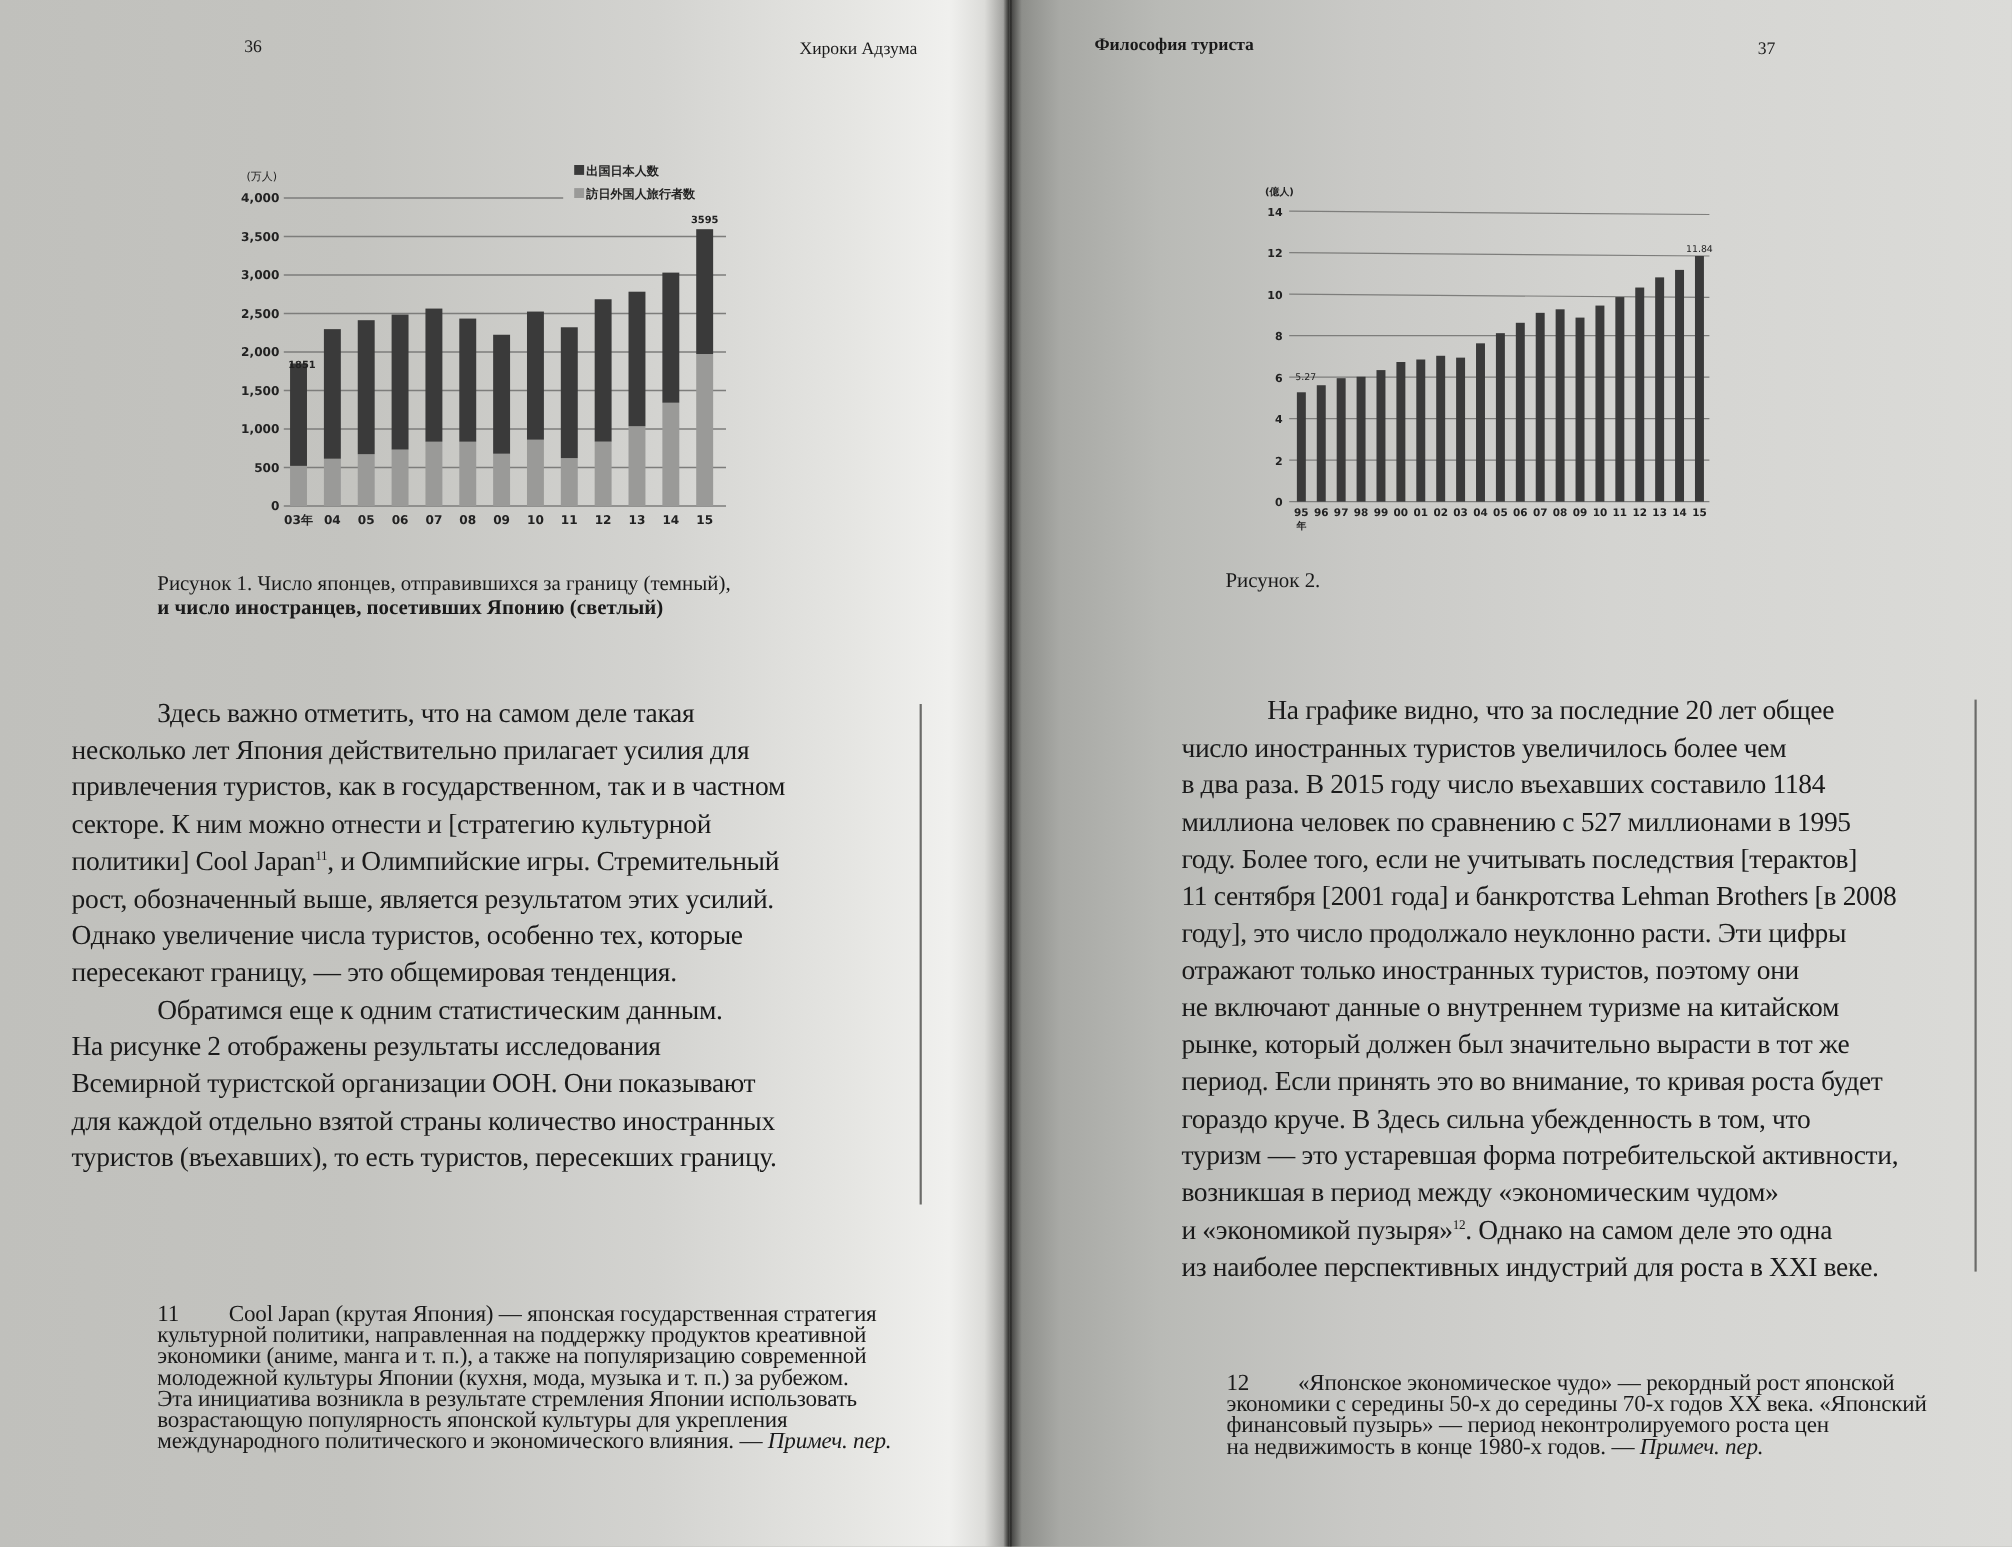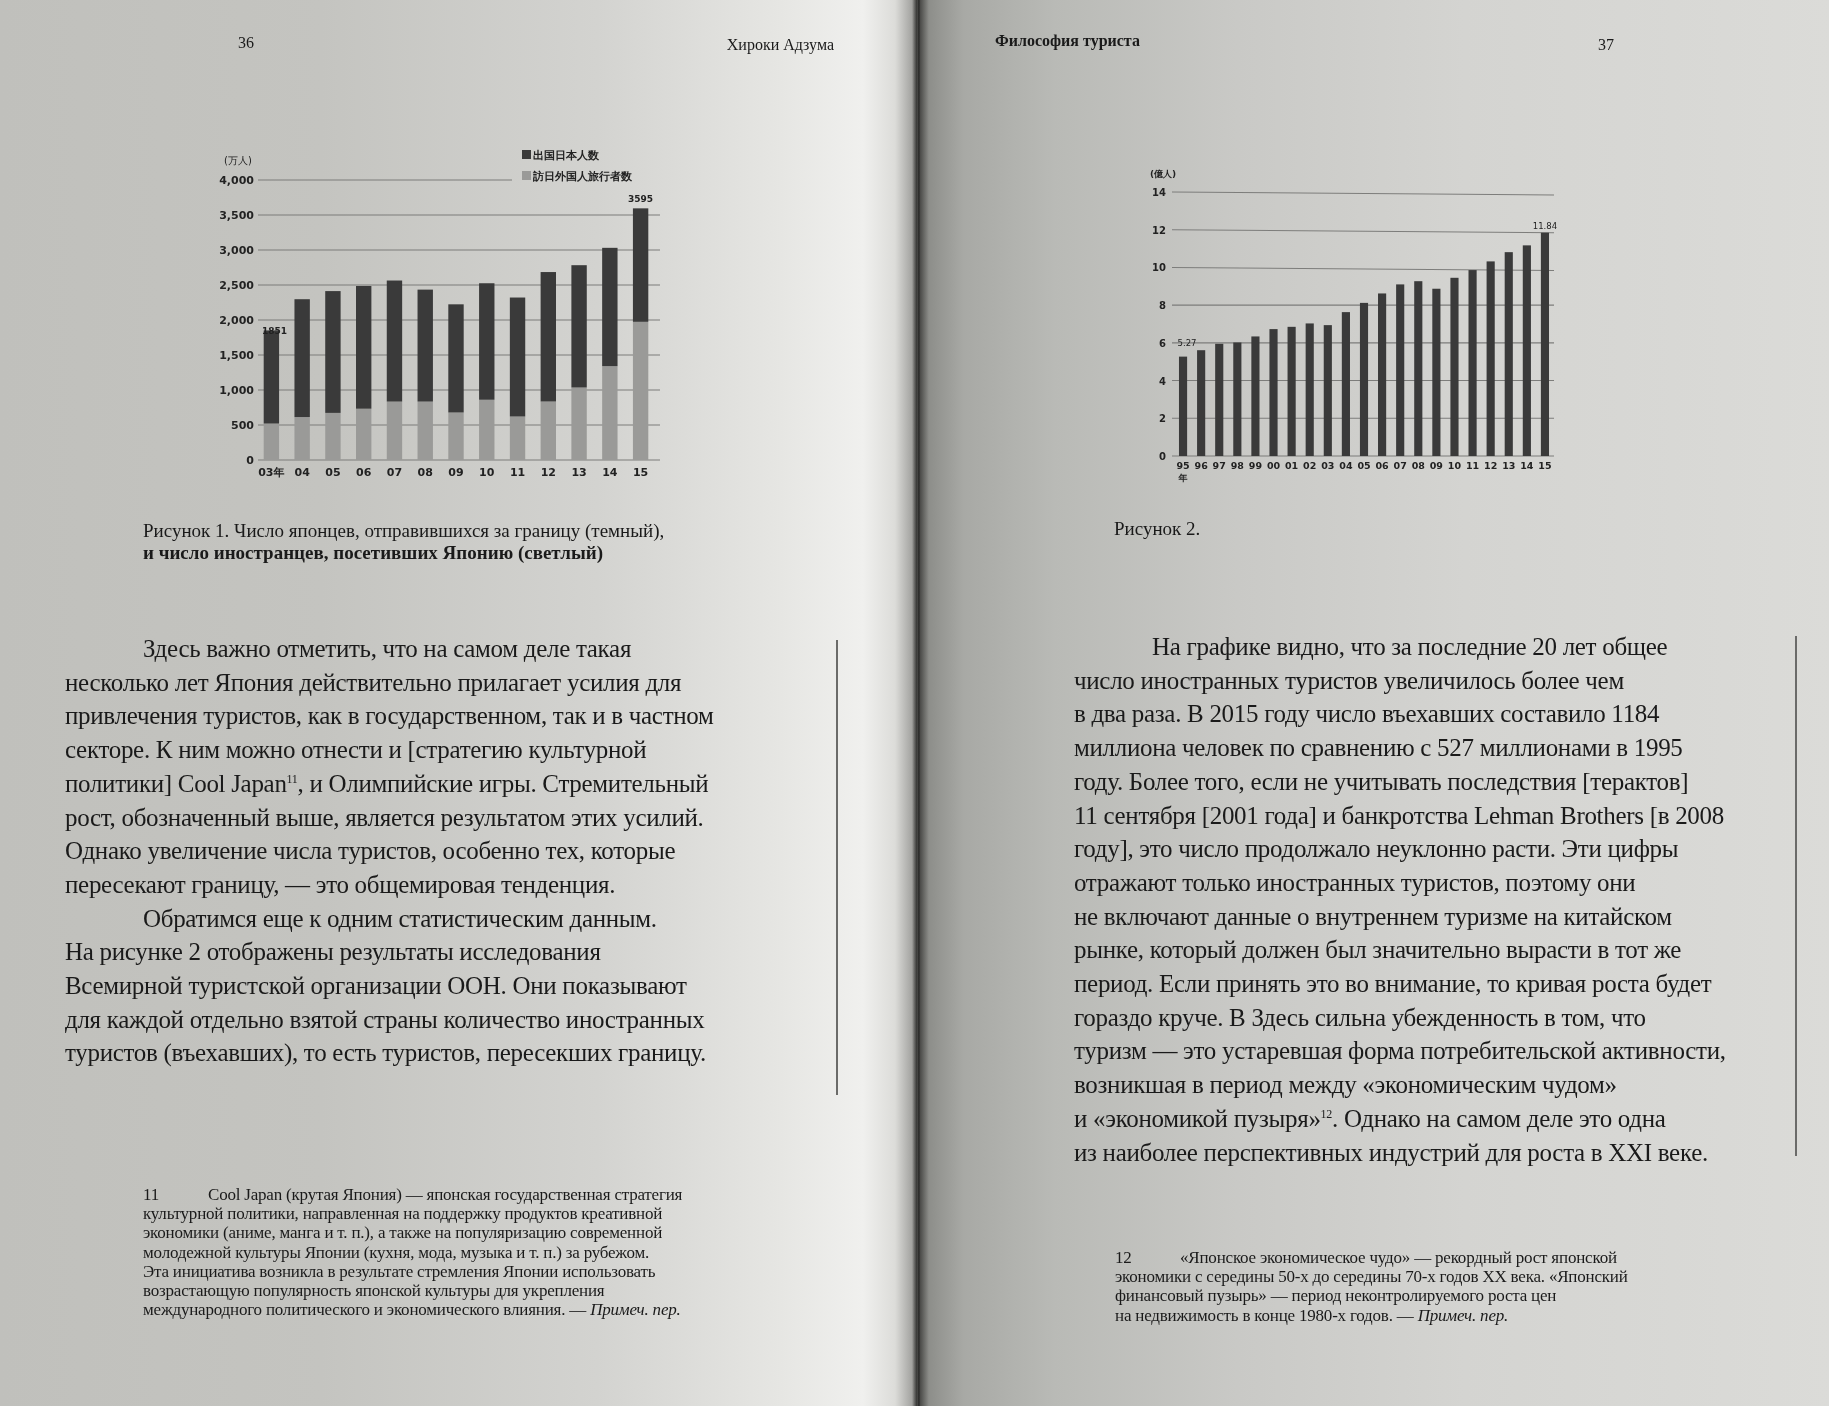--- a/index.html
+++ b/index.html
@@ -20,33 +20,33 @@
   .spine-shadow {
     position: absolute; left: 912px; top: 0; width: 8px; height: 1406px;
     background: linear-gradient(90deg, rgba(0,0,0,0) 0%, rgba(40,40,38,0.85) 60%, rgba(0,0,0,0.2) 100%);
   }
   .abs { position: absolute; }
   .running { font-size: 16px; }
   .caption { font-size: 19px; line-height: 22px; }
   .body-text { font-size: 25px; line-height: 33.7px; letter-spacing: -0.3px; }
   .body-text .line { display: block; white-space: nowrap; }
   .indent { padding-left: 78px; font-family: Liberation Serif, serif; }
-  .footnote { font-size: 17px; line-height: 19.2px; letter-spacing: -0.2px; }
+  .footnote { font-size: 21px; line-height: 19.2px; letter-spacing: -0.2px; }
   .footnote .line { display: block; white-space: nowrap; }
   .fn-num { display: inline-block; width: 65px; }
   sup { font-size: 12px; vertical-align: 9px; line-height: 0; }
   .rule { position: absolute; width: 1.5px; background: #6b6b69; }
   .ital { font-style: italic; }
   svg text { font-family: "DejaVu Sans", sans-serif; }
 </style>
 </head>
 <body>
 
 <div id="left-page" class="page">
-  <div class="abs running" style="left:222px; top:34px;margin-left:16px;">36</div>
+  <div class="abs running" style="left:222px; top:34px;">36</div>
   <div class="abs running" style="left:722px; top:36px; width:112px; text-align:right;">Хироки Адзума</div>
 
   <svg id="chart1" class="abs" style="left:200px; top:140px;" width="480" height="350">
     <g id="c1-grid">
         <line x1="58" y1="320" x2="460" y2="320" stroke="#7d7d7b" stroke-width="1.2"></line>
         <line x1="58" y1="285" x2="460" y2="285" stroke="#7d7d7b" stroke-width="1.2"></line>
         <line x1="58" y1="250" x2="460" y2="250" stroke="#7d7d7b" stroke-width="1.2"></line>
         <line x1="58" y1="215" x2="460" y2="215" stroke="#7d7d7b" stroke-width="1.2"></line>
         <line x1="58" y1="180" x2="460" y2="180" stroke="#7d7d7b" stroke-width="1.2"></line>
         <line x1="58" y1="145" x2="460" y2="145" stroke="#7d7d7b" stroke-width="1.2"></line>

